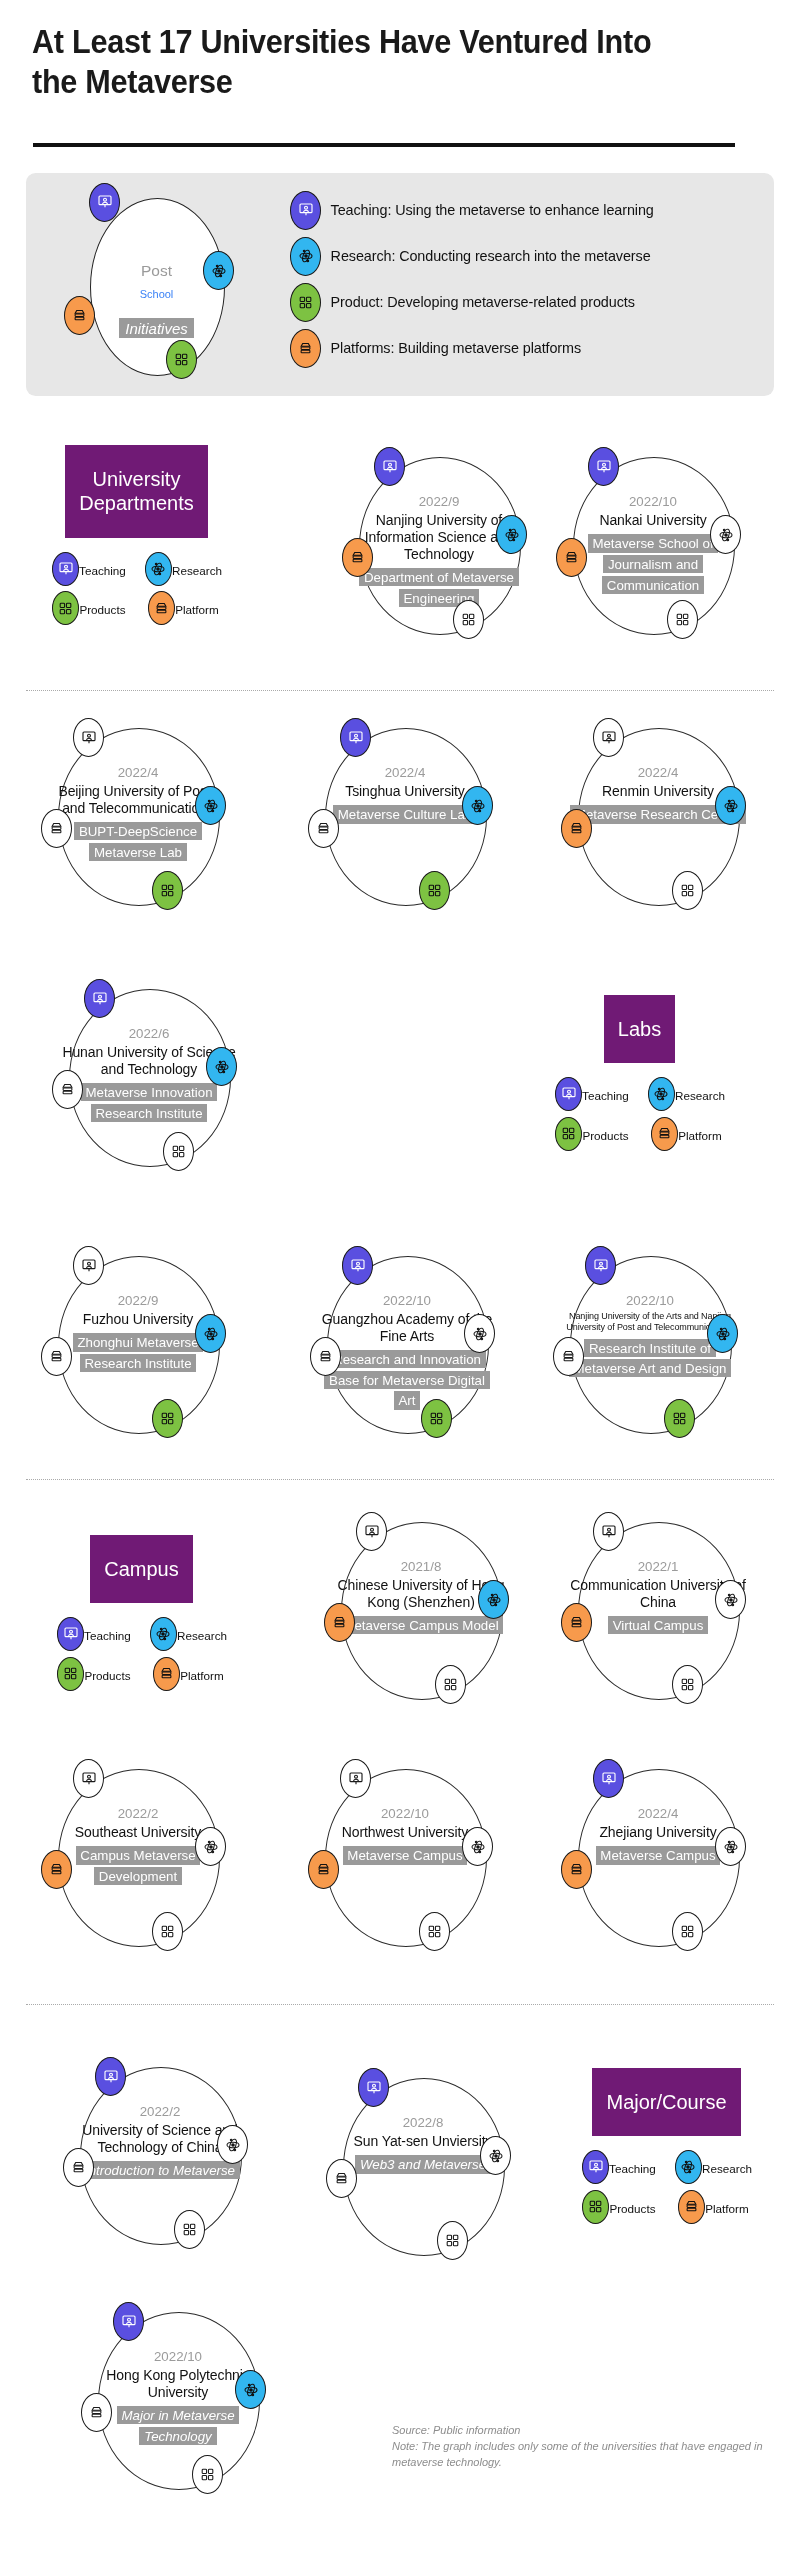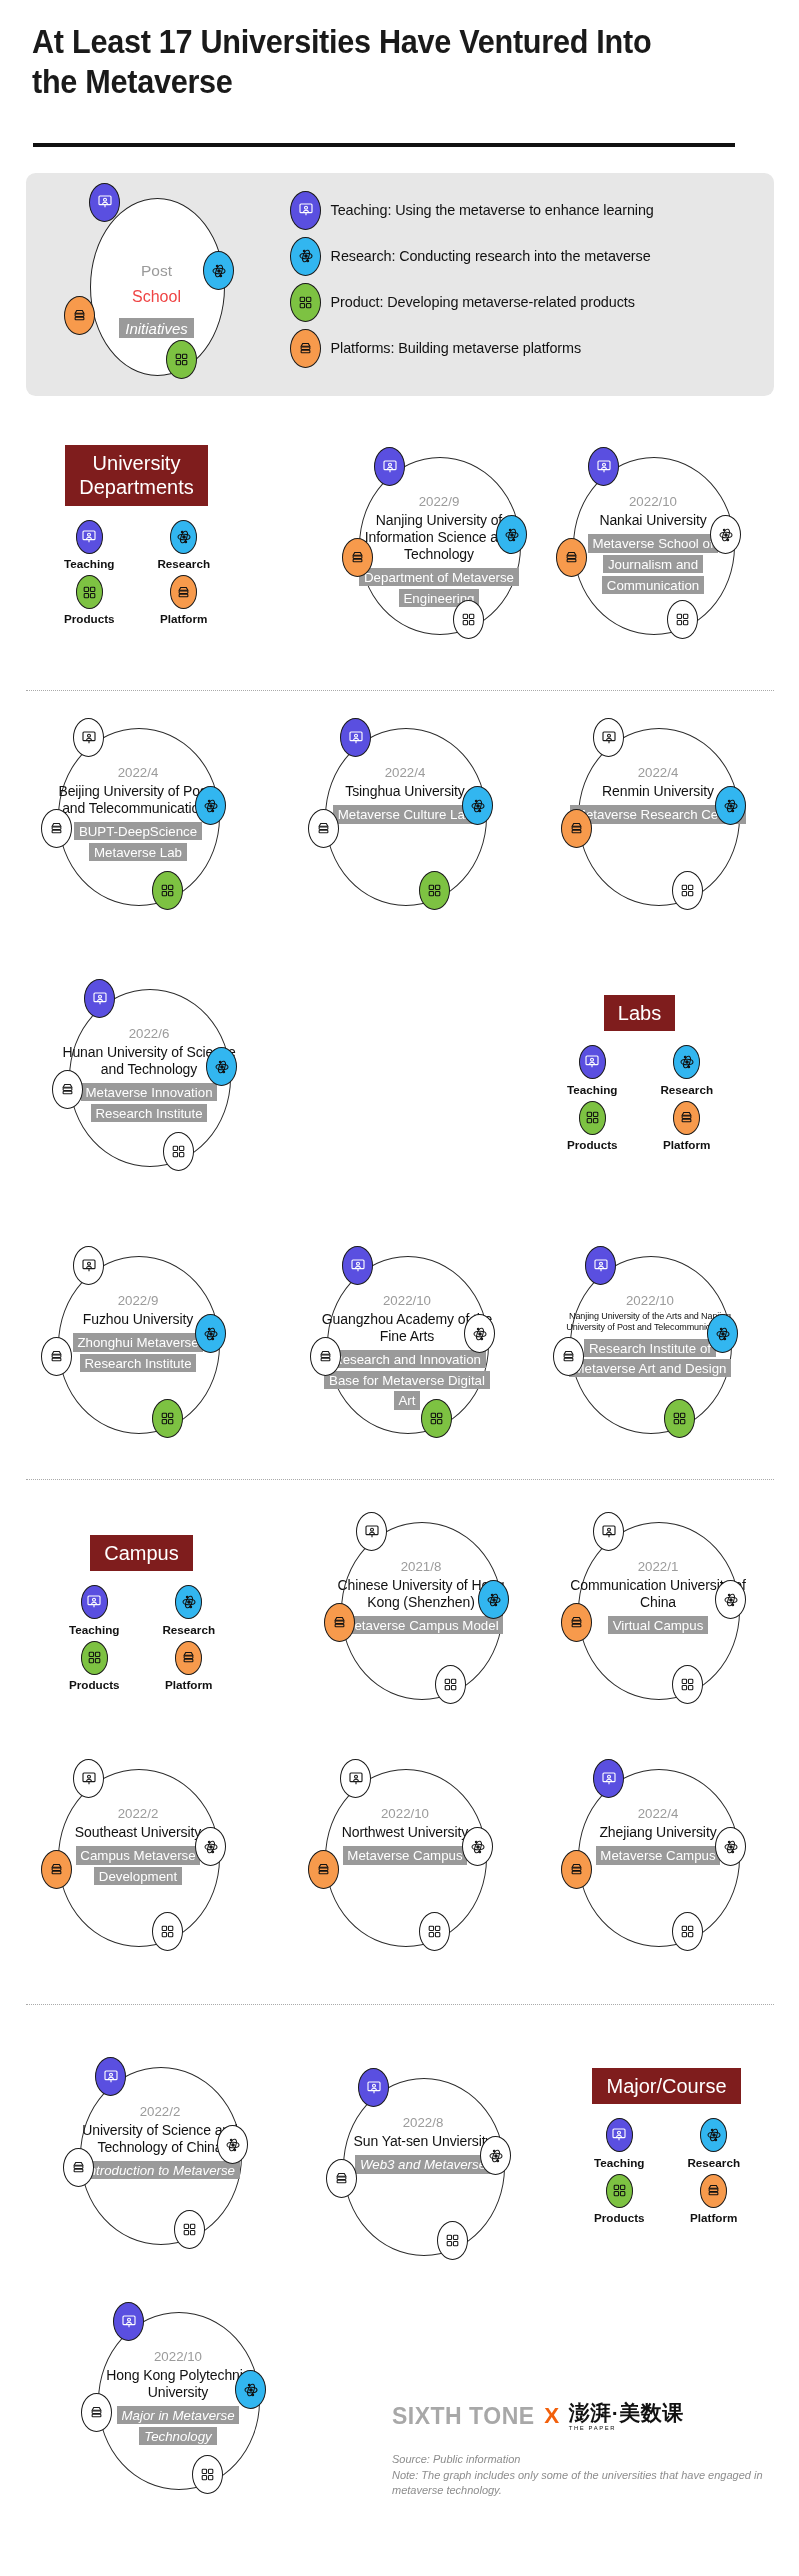--- a/index.html
+++ b/index.html
@@ -15,21 +15,21 @@
   .title-rule{position:absolute;left:33px;top:143px;width:702px;height:3.7px;background:#111;}
 
   
   .legend-box{position:absolute;left:25.6px;top:173px;width:748px;height:223px;
               background:#e7e7e7;border-radius:9.6px;}
   .key-diagram{position:absolute;left:69px;top:187px;width:176px;height:197px;}
   .key-ellipse{position:absolute;left:21px;top:10.7px;width:133px;height:176px;
                border:1.3px solid #222;border-radius:50%;background:#fff;}
   .key-lbl{position:absolute;text-align:center;width:133px;left:21px;}
   .key-time{top:75px;font-size:15.5px;color:#9a9a9a;}
-  .key-school{top:101px;font-size:16px;color:#ef4444;}
+  .key-school{top:101px;font-size:11px;color:#3b82f6;}
   .key-init-wrap{top:131px;font-style:italic;}
   .key-init{display:inline-block;background:#9a9a9a;color:#fff;font-size:15px;padding:1.6px 6.4px;}
 
   .legend-list{position:absolute;left:290px;top:187px;width:469px;}
   .legend-row{display:flex;align-items:center;height:46px;}
   .legend-row .txt{font-size:14.4px;color:#111;margin-left:9.6px;letter-spacing:-0.1px;}
 
   
   .badge{width:31px;height:39px;border-radius:50%;display:flex;align-items:center;justify-content:center;
          border:1.3px solid #1a1a1a;background:#fff;box-sizing:border-box;}
@@ -37,25 +37,25 @@
   .badge.teaching.on{background:#5a4fe0;}
   .badge.research.on{background:#32b6f0;}
   .badge.product.on{background:#7dc242;}
   .badge.platform.on{background:#f79a4c;}
   .badge svg{display:block;}
   .badge.on.teaching svg{stroke:#ffffff;}
   .badge:not(.on) svg{stroke:#1a1a1a;}
   .badge.on.research svg, .badge.on.product svg, .badge.on.platform svg{stroke:#111111;}
 
   
-  .sec-chip{background:#7f1d1d;color:#fff;display:inline-block;padding:6px 14px;
+  .sec-chip{background:#701a75;color:#fff;display:inline-block;padding:22px 14px;
             font-size:20px;line-height:1.22;text-align:center;}
   .sec-block{position:absolute;text-align:center;}
   .mini-grid{display:grid;grid-template-columns:repeat(2,1fr);gap:5.3px 18px;margin-top:14px;justify-items:center;}
-  .mini-cell{display:flex;flex-direction:column;align-items:center;font-weight:bold;}
+  .mini-cell{display:flex;flex-direction:row;align-items:center;}
   .mini-cell .cap{font-size:11.7px;margin-top:3.2px;color:#111;}
 
   
   .node{position:absolute;width:224px;height:197px;}
   .node .ring{position:absolute;left:29px;top:9.6px;width:160px;height:176px;
               border:1.1px solid #2a2a2a;border-radius:50%;background:transparent;}
   .node .b{position:absolute;z-index:3;}
   .node .b.t{left:44px;top:0px;}
   .node .b.r{left:166px;top:68px;}
   .node .b.p{left:123px;top:153px;}
@@ -1189,28 +1189,20 @@
         </div>
         <div class="inner">
           <div class="date">2022/10</div>
           <div class="uni">Hong Kong Polytechnic University</div>
           <div class="init-wrap"><span class="init italic">Major in Metaverse Technology</span></div>
         </div>
       </div>
     </div>
 
   <div class="footer">
-    <div class="brandrow">
-      <div class="sixth">SIXTH TONE</div>
-      <div class="xmark">X</div>
-      <div class="paperlogo">
-        <div class="paper-cn">澎湃·美数课</div>
-        <div class="paper-en">THE PAPER</div>
-      </div>
-    </div>
     <div class="note">
       <div>Source: Public information</div>
       <div>Note: The graph includes only some of the universities that have engaged in metaverse technology.</div>
     </div>
   </div>
 
 </div>
 
 
 </body></html>

